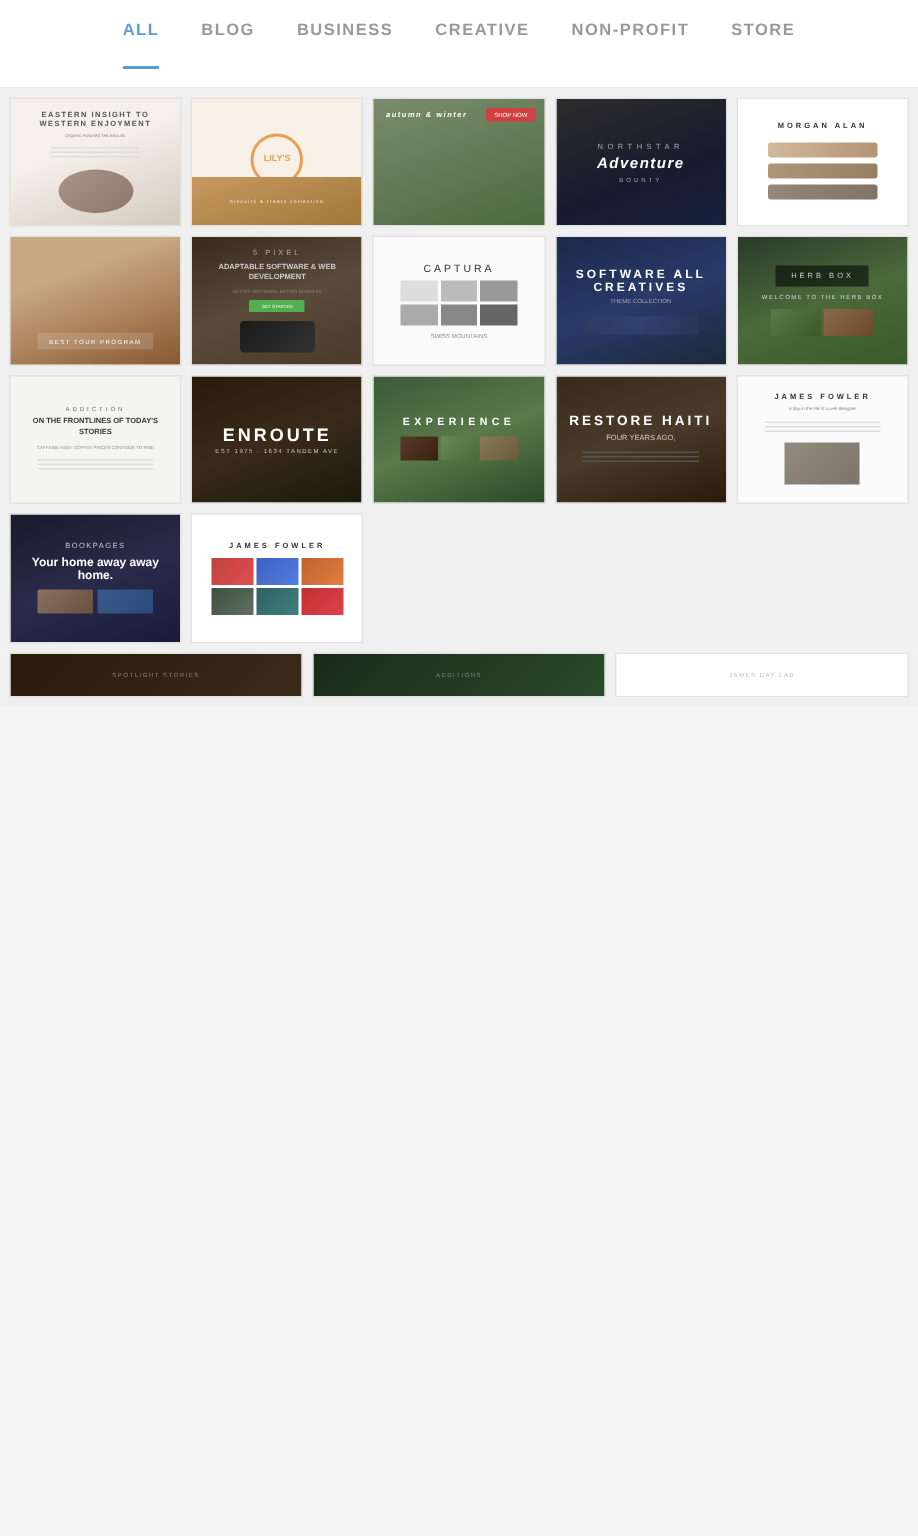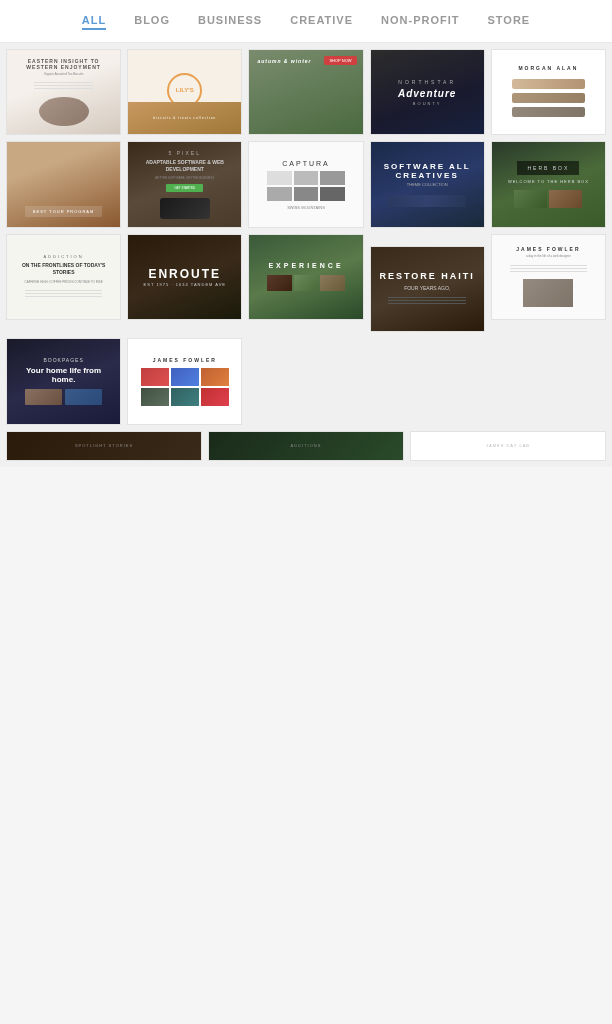--- a/index.html
+++ b/index.html
@@ -23,21 +23,21 @@
       font-size: 11px;
       font-weight: 600;
       letter-spacing: 1px;
       color: #999;
       cursor: pointer;
       text-transform: uppercase;
     }
     .nav-item.active {
       color: #5b9bd5;
       border-bottom: 2px solid #5b9bd5;
-      padding-bottom: 2px;
+      padding-bottom: 18px;
     }
 
     
     .grid {
       display: grid;
       grid-template-columns: repeat(5, 1fr);
       gap: 6px;
       padding: 6px;
       background: #f0f0f0;
     }
@@ -95,21 +95,20 @@
     .card-enroute {
       background: linear-gradient(160deg, #2a1a0a 0%, #3a2a1a 50%, #1a1a0a 100%);
     }
 
     
     .card-experience {
       background: linear-gradient(160deg, #3a5a3a 0%, #5a7a4a 50%, #2a4a2a 100%);
     }
     .card-restore {
       background: linear-gradient(160deg, #3a2a1a 0%, #4a3a2a 50%, #2a1a0a 100%);
-      margin-top: 12px;
     }
     .card-cuttingback {
       background: linear-gradient(160deg, #1a3a5a 0%, #2a5a7a 50%, #1a2a4a 100%);
     }
 
     
     .card-blog2 {
       background: #fafafa;
     }
     .card-bookpages {
@@ -384,21 +383,21 @@
         <div class="line-sm"></div>
         <div class="line-sm"></div>
       </div>
       <div style="width:50px;height:28px;background:linear-gradient(135deg,#6a5a4a,#4a3a2a);margin-top:5px;opacity:0.7;"></div>
     </div>
   </div>
 
   <div class="card card-bookpages">
     <div class="card-content">
       <div class="book-label">BOOKPAGES</div>
-      <div class="book-title">Your home life from home.</div>
+      <div class="book-title">Your home away away home.</div>
       <div style="display:grid;grid-template-columns:repeat(2,1fr);gap:3px;width:80%;margin-top:5px;">
         <div style="height:16px;background:linear-gradient(135deg,#8a7060,#6a5040);border-radius:1px;"></div>
         <div style="height:16px;background:linear-gradient(135deg,#3a5a8a,#2a4a7a);border-radius:1px;"></div>
       </div>
     </div>
   </div>
 
   <div class="card card-portfolio">
     <div class="card-content">
       <div style="font-size:5px;color:#333;letter-spacing:2px;font-weight:bold;margin-bottom:5px;">JAMES FOWLER</div>

